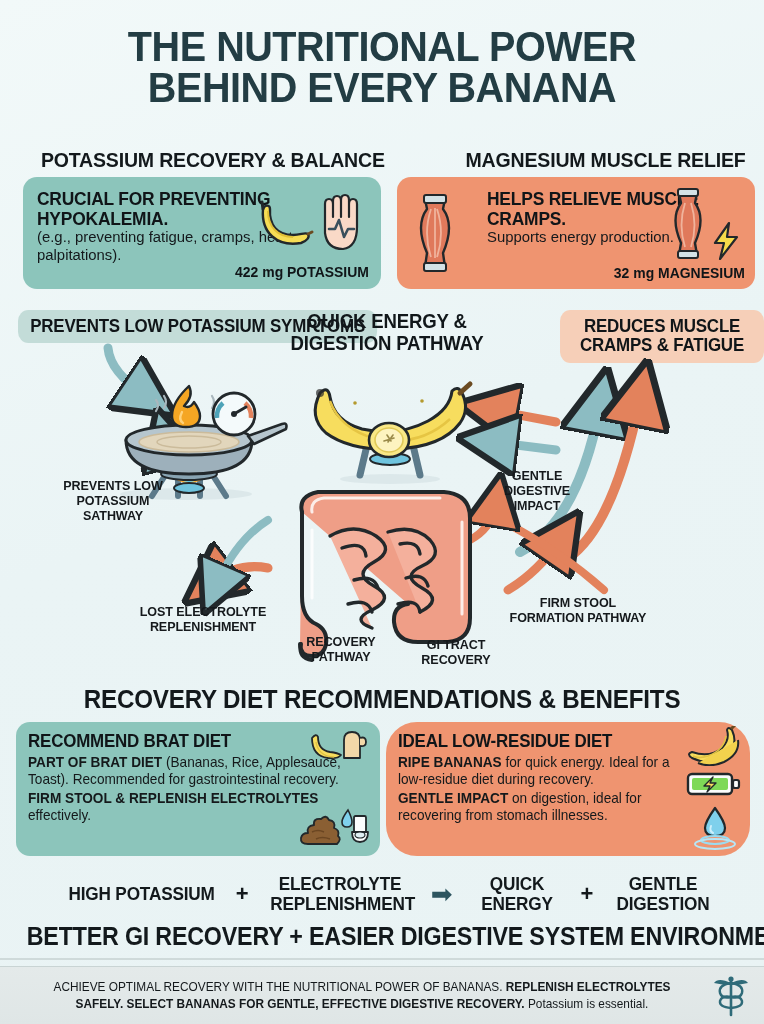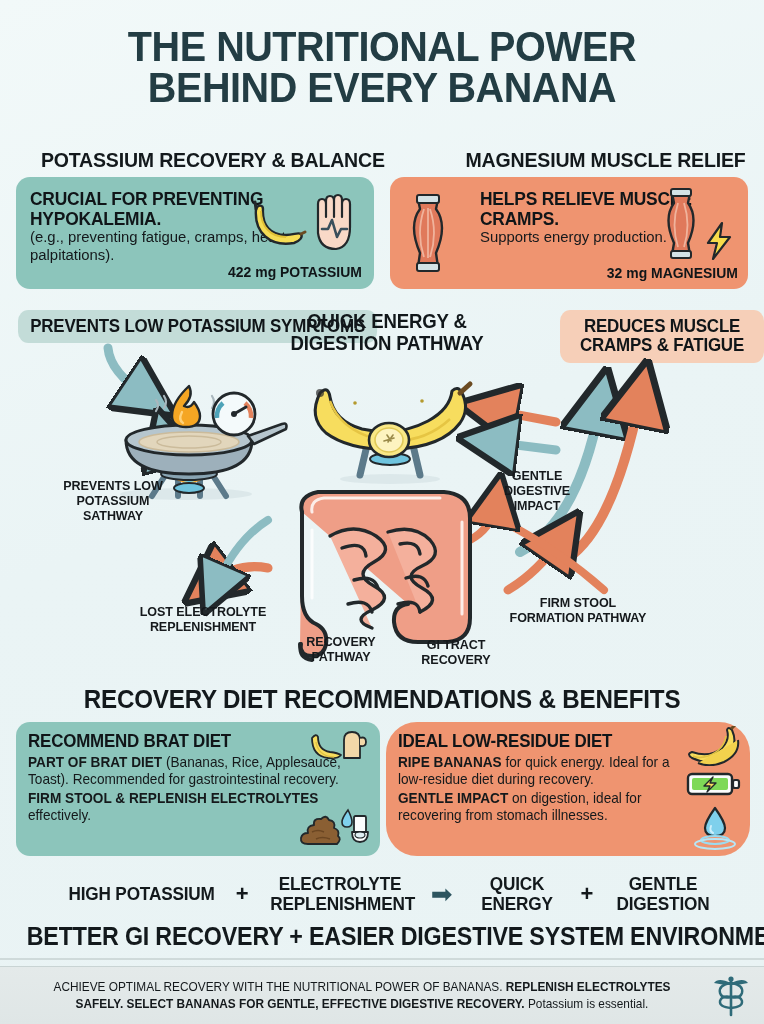--- a/index.html
+++ b/index.html
@@ -50,20 +50,21 @@
     left:0; width:764px; top:922px; text-align:center;
     font-size:25px;
   }
 
   
   .card {
     position:absolute;
     border-radius:14px;
     padding:12px 14px 10px 14px;
     overflow:hidden;
+    margin-left:7px;
   }
   .card.teal   { background:#8cc5bb; }
   .card.orange { background:#ef9470; }
   .card h3 {
     font-size:18.5px; font-weight:bold; color:#101518;
     line-height:1.06; transform:scaleX(0.94); transform-origin:left;
     letter-spacing:-0.2px;
   }
   .card p {
     font-size:15.5px; color:#14181b; line-height:1.12;

